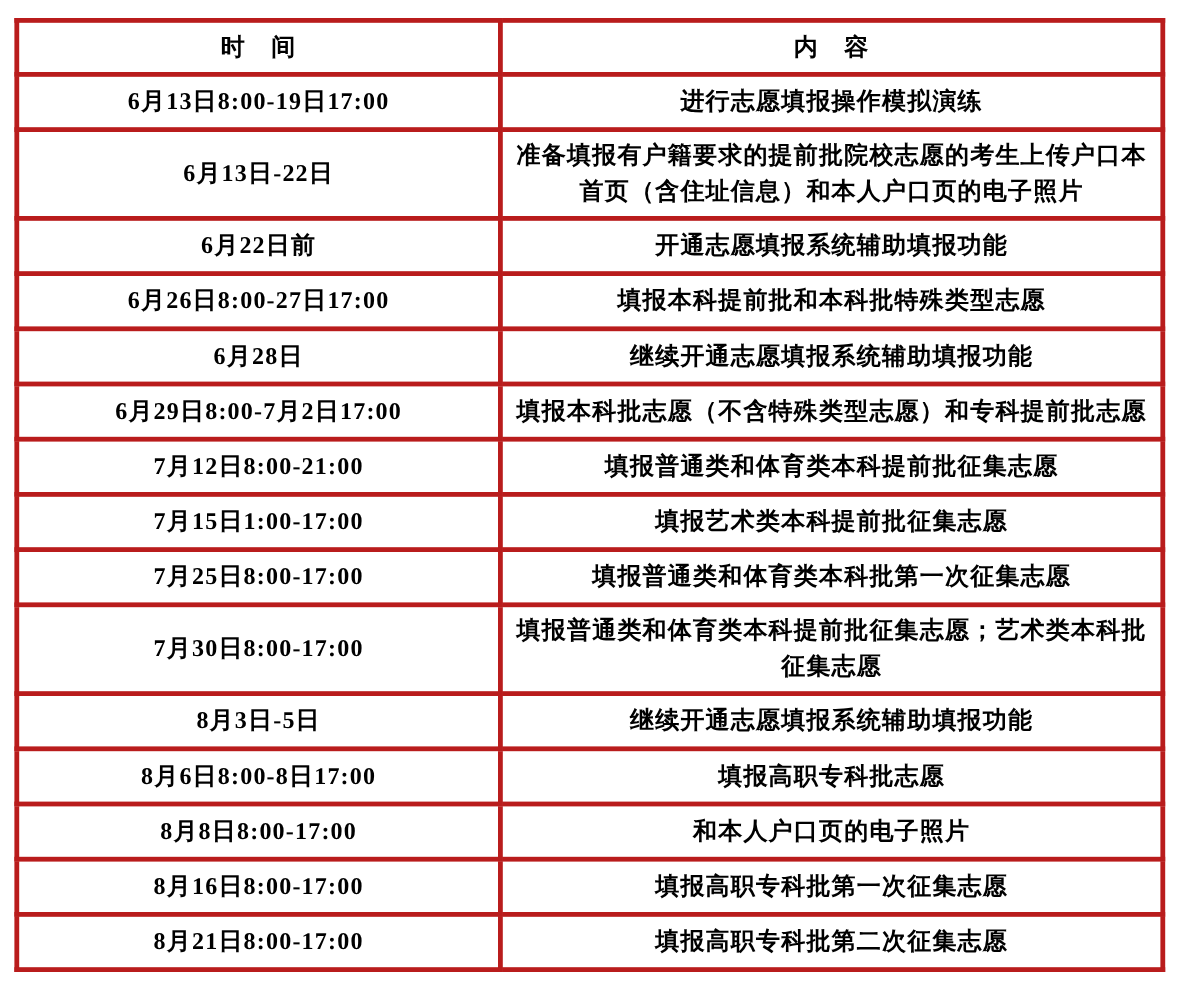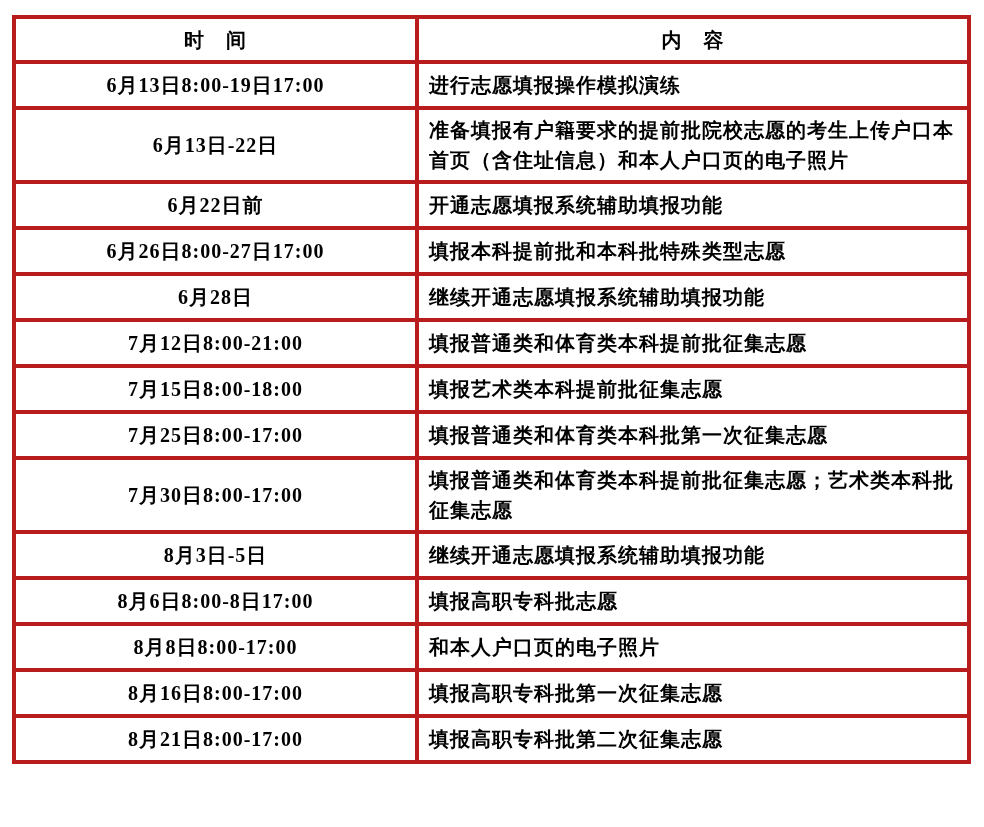--- a/index.html
+++ b/index.html
@@ -40,21 +40,21 @@
   }
   table.schedule td {
     height: 46px;
     padding: 5px 10px;
     border-radius: 16px;
   }
   td.time-cell {
     text-align: center;
   }
   td.content-cell {
-    text-align: left;
+    text-align: center;
     padding-left: 15px;
     padding-right: 18px;
   }
 </style>
 </head>
 <body>
 
 <div class="page">
   <table class="schedule">
     <colgroup>
@@ -86,28 +86,32 @@
   <tr>
     <td class="time-cell">6月26日8:00-27日17:00</td>
     <td class="content-cell">填报本科提前批和本科批特殊类型志愿</td>
   </tr>
 
   <tr>
     <td class="time-cell">6月28日</td>
     <td class="content-cell">继续开通志愿填报系统辅助填报功能</td>
   </tr>
 
+  <tr>
+    <td class="time-cell">6月29日8:00-7月2日17:00</td>
+    <td class="content-cell">填报本科批志愿（不含特殊类型志愿）和专科提前批志愿</td>
+  </tr>
 
   <tr>
     <td class="time-cell">7月12日8:00-21:00</td>
     <td class="content-cell">填报普通类和体育类本科提前批征集志愿</td>
   </tr>
 
   <tr>
-    <td class="time-cell">7月15日8:00-18:00</td>
+    <td class="time-cell">7月15日1:00-17:00</td>
     <td class="content-cell">填报艺术类本科提前批征集志愿</td>
   </tr>
 
   <tr>
     <td class="time-cell">7月25日8:00-17:00</td>
     <td class="content-cell">填报普通类和体育类本科批第一次征集志愿</td>
   </tr>
 
   <tr>
     <td class="time-cell">7月30日8:00-17:00</td>

